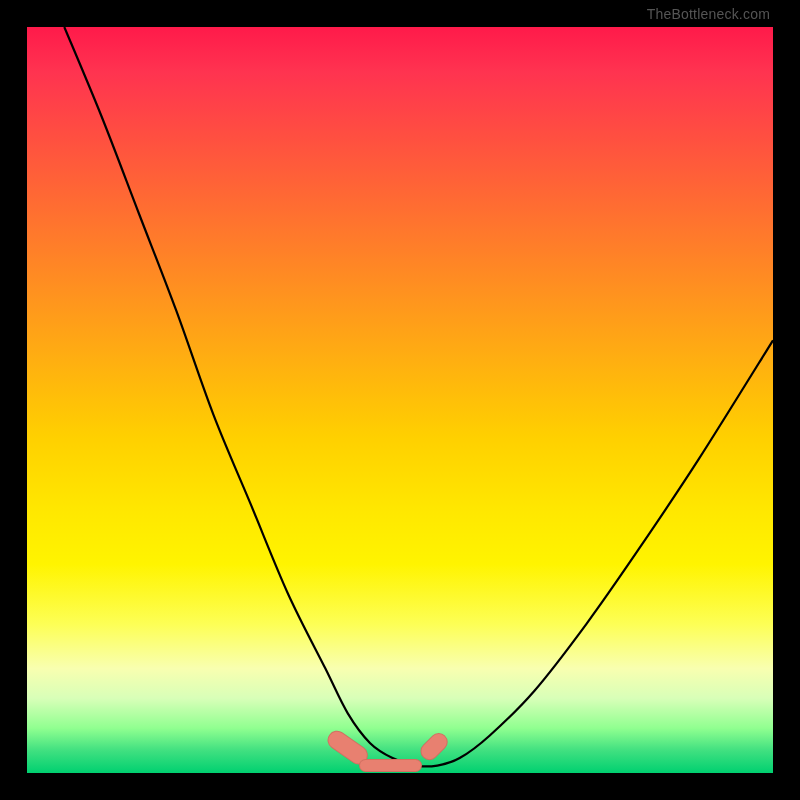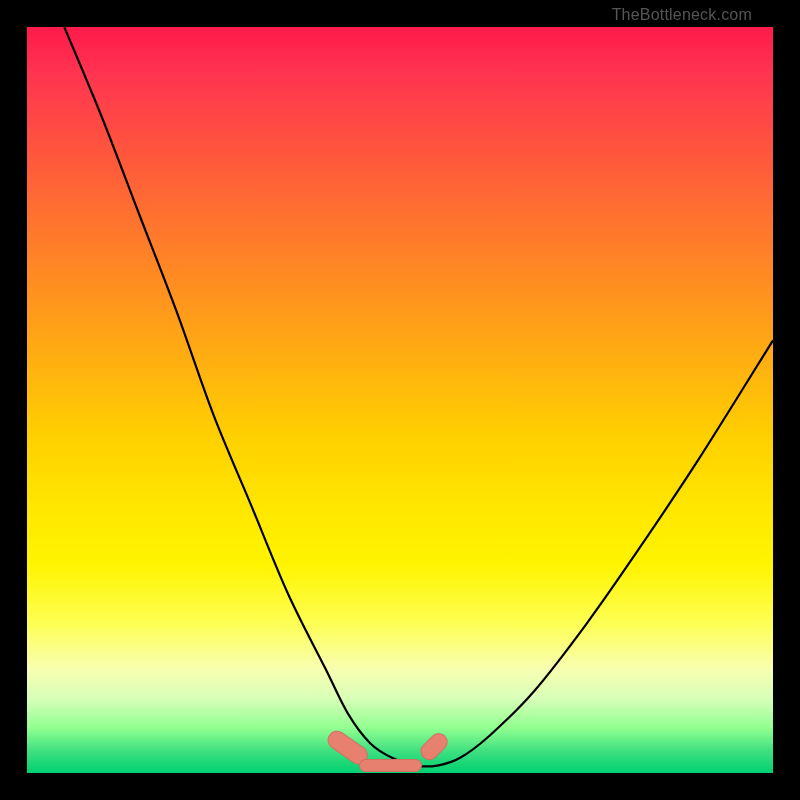--- a/index.html
+++ b/index.html
@@ -30,23 +30,23 @@
       #fdff55 80%,
       #f8ffb0 86%,
       #d8ffb8 90%,
       #90ff90 94%,
       #40e080 97%,
       #00d070 100%);
   }
   .watermark {
     position: absolute;
     top: 6px;
-    right: 48px;
+    right: 30px;
     color: #555;
-    font-size: 16px;
+    font-size: 14px;
     font-weight: 500;
     letter-spacing: 0.2px;
     z-index: 5;
   }
   svg.curve {
     position: absolute;
     left: 0;
     top: 0;
     width: 746px;
     height: 746px;

